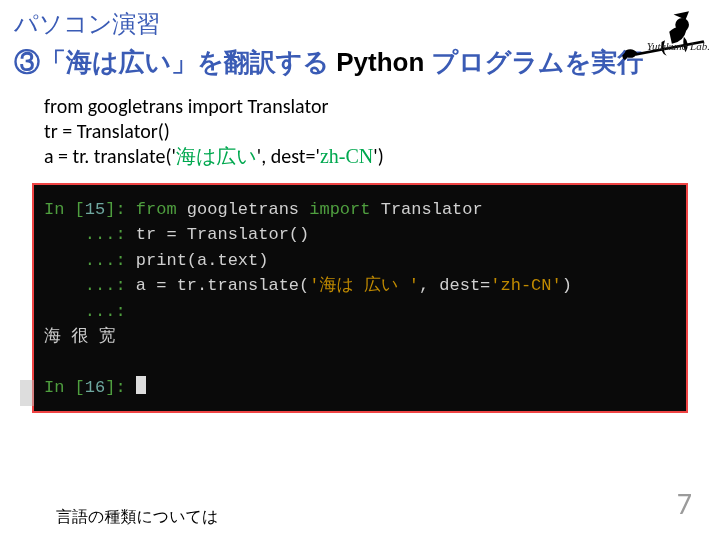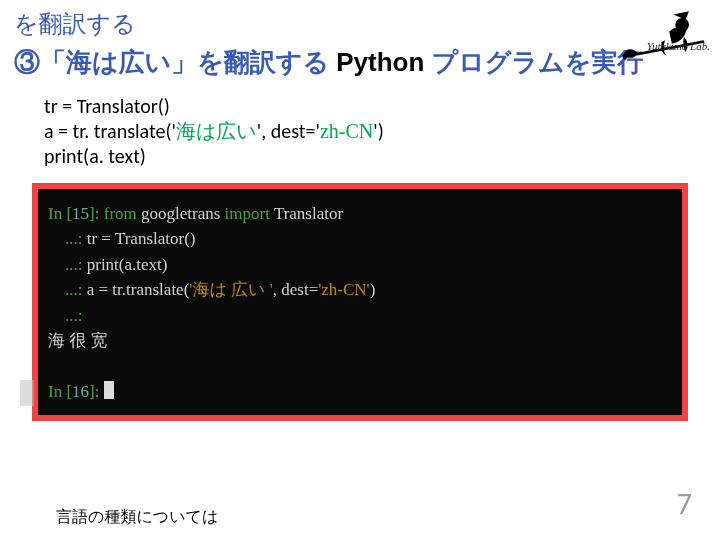--- a/index.html
+++ b/index.html
@@ -37,25 +37,25 @@
     font-size: 20px;
     line-height: 1.25;
     color: #000;
     margin-bottom: 14px;
   }
   .code-text .hl { color: #00A84F; font-family: Liberation Serif, serif; }
   .terminal {
     margin: 0 18px;
     background: #0a0a0a;
     padding: 12px 10px 10px 10px;
-    font-family: Liberation Serif, serif;
+    font-family: Liberation Mono, monospace;
     font-size: 17px;
     line-height: 1.5;
     color: #d0d0d0;
-    border: 6px solid #ef4444;
+    border: 2px solid #ef4444;
     min-height: 215px;
   }
   .tline { white-space: pre; }
   .tline .prompt-in { color: #4f9f3f; }
   .tline .num { color: #6fa8a0; }
   .tline .kw { color: #4f9f3f; }
   .tline .str { color: #c08a00; }
   .tline .txt { color: #d0d0d0; }
   .tline .out { color: #cccccc; }
   .cursor {
@@ -120,32 +120,32 @@
         <path d="M55 30 Q65 20 75 28 Q72 42 58 44 Z"></path>
         <path d="M15 55 L95 40 L96 43 L16 58 Z"></path>
         <path d="M4 52 Q12 48 18 55 Q14 62 6 60 Q2 66 0 58 Q4 54 4 52 Z"></path>
         <path d="M50 40 Q46 52 52 58 Q44 56 46 42 Z"></path>
         <path d="M72 36 Q80 44 74 54 Q70 46 72 36 Z"></path>
       </g>
     </svg>
   </div>
   <div class="logo-label">Yutakuna Lab.</div>
 
-  <div class="pretitle">を翻訳する</div>
+  <div class="pretitle">パソコン演習</div>
 
   <div class="title">
     <span>③</span><span>「海は広い」を翻訳する</span><span class="black"> Python </span><span>プログラムを実行</span>
   </div>
 
   <div class="code-text">
+    <div>from googletrans import Translator</div>
     <div>tr = Translator()</div>
     <div>
       <span>a = tr. translate('</span><span class="hl">海は広い</span><span>', dest='</span><span class="hl">zh-CN</span><span>')</span>
     </div>
-    <div>print(a. text)</div>
   </div>
 
   <div class="terminal">
     <div class="tline"><span class="prompt-in">In [</span><span class="num">15</span><span class="prompt-in">]: </span><span class="kw">from</span><span class="txt"> googletrans </span><span class="kw">import</span><span class="txt"> Translator</span></div>
     <div class="tline"><span class="prompt-in">    ...: </span><span class="txt">tr = Translator()</span></div>
     <div class="tline"><span class="prompt-in">    ...: </span><span class="txt">print(a.text)</span></div>
     <div class="tline"><span class="prompt-in">    ...: </span><span class="txt">a = tr.translate(</span><span class="str">'海は 広い '</span><span class="txt">, dest=</span><span class="str">'zh-CN'</span><span class="txt">)</span></div>
     <div class="tline"><span class="prompt-in">    ...: </span><span class="txt"></span></div>
     <div class="tline"><span class="out">海 很 宽</span></div>
     <div class="tline">&nbsp;</div>

